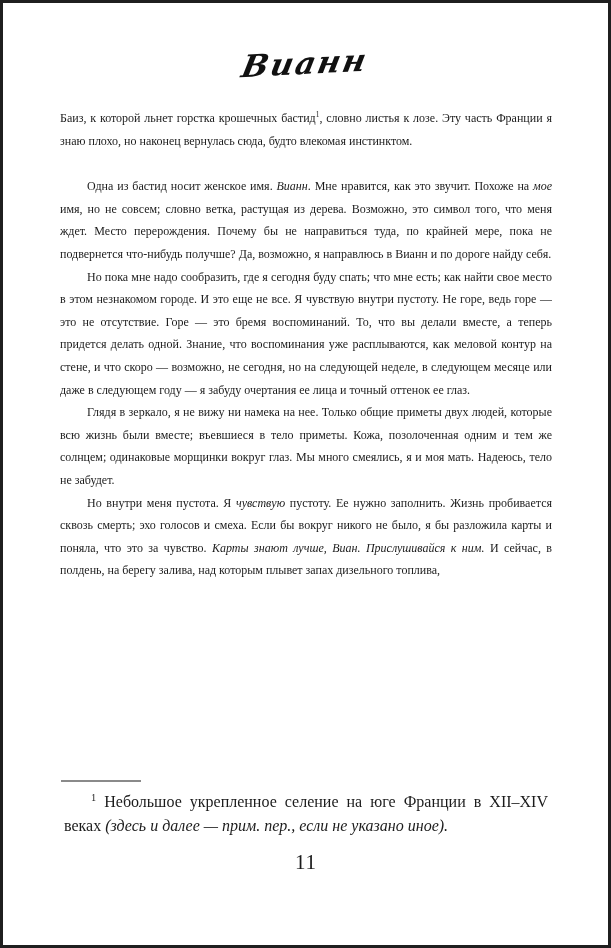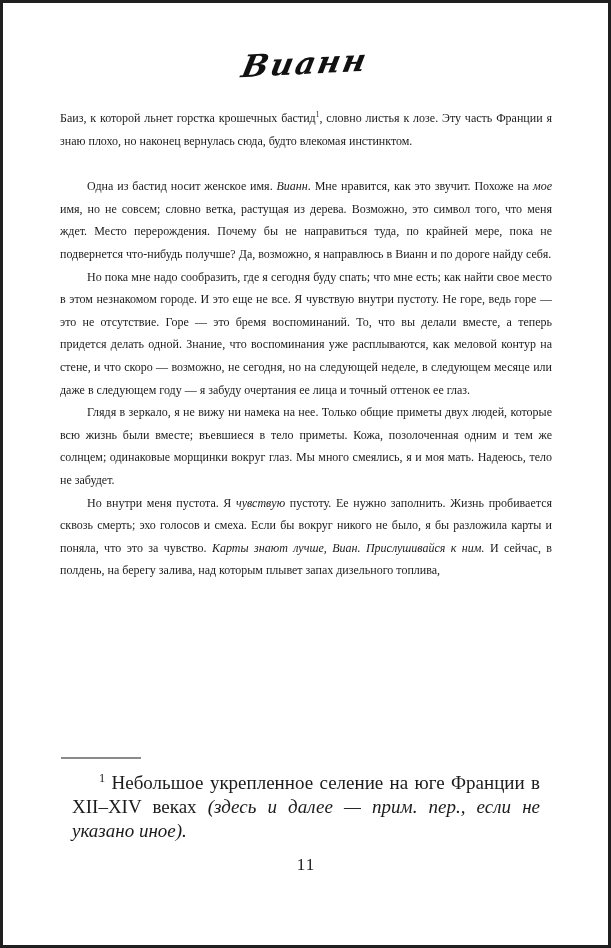--- a/index.html
+++ b/index.html
@@ -60,36 +60,36 @@
     margin: 0 56px 0 57px;
     padding-bottom: 70px;
   }
   .divider {
     width: 80px;
     height: 2px;
     background: #8a8a8a;
     margin: 10px 0 8px 1px;
   }
   .footnote {
-    margin: 12px;
-    font-size: 19px;
+    margin: 4px;
+    font-size: 16px;
     line-height: 24px;
     text-align: justify;
     text-indent: 27px;
   }
   .footnote sup {
     font-size: 0.65em;
     line-height: 0;
     vertical-align: super;
   }
   .footnote em { font-style: italic; }
   .pagenum {
     margin-top: 12px;
     text-align: center;
-    font-size: 17px;
+    font-size: 21px;
     letter-spacing: 1px;
     color: #1b1b1b;
   }
 </style>
 </head>
 <body>
 
 <div class="page" style="background: rgb(255, 255, 255); border-color: rgb(31, 31, 31); color: rgb(27, 27, 27);">
 
   <div class="header">

